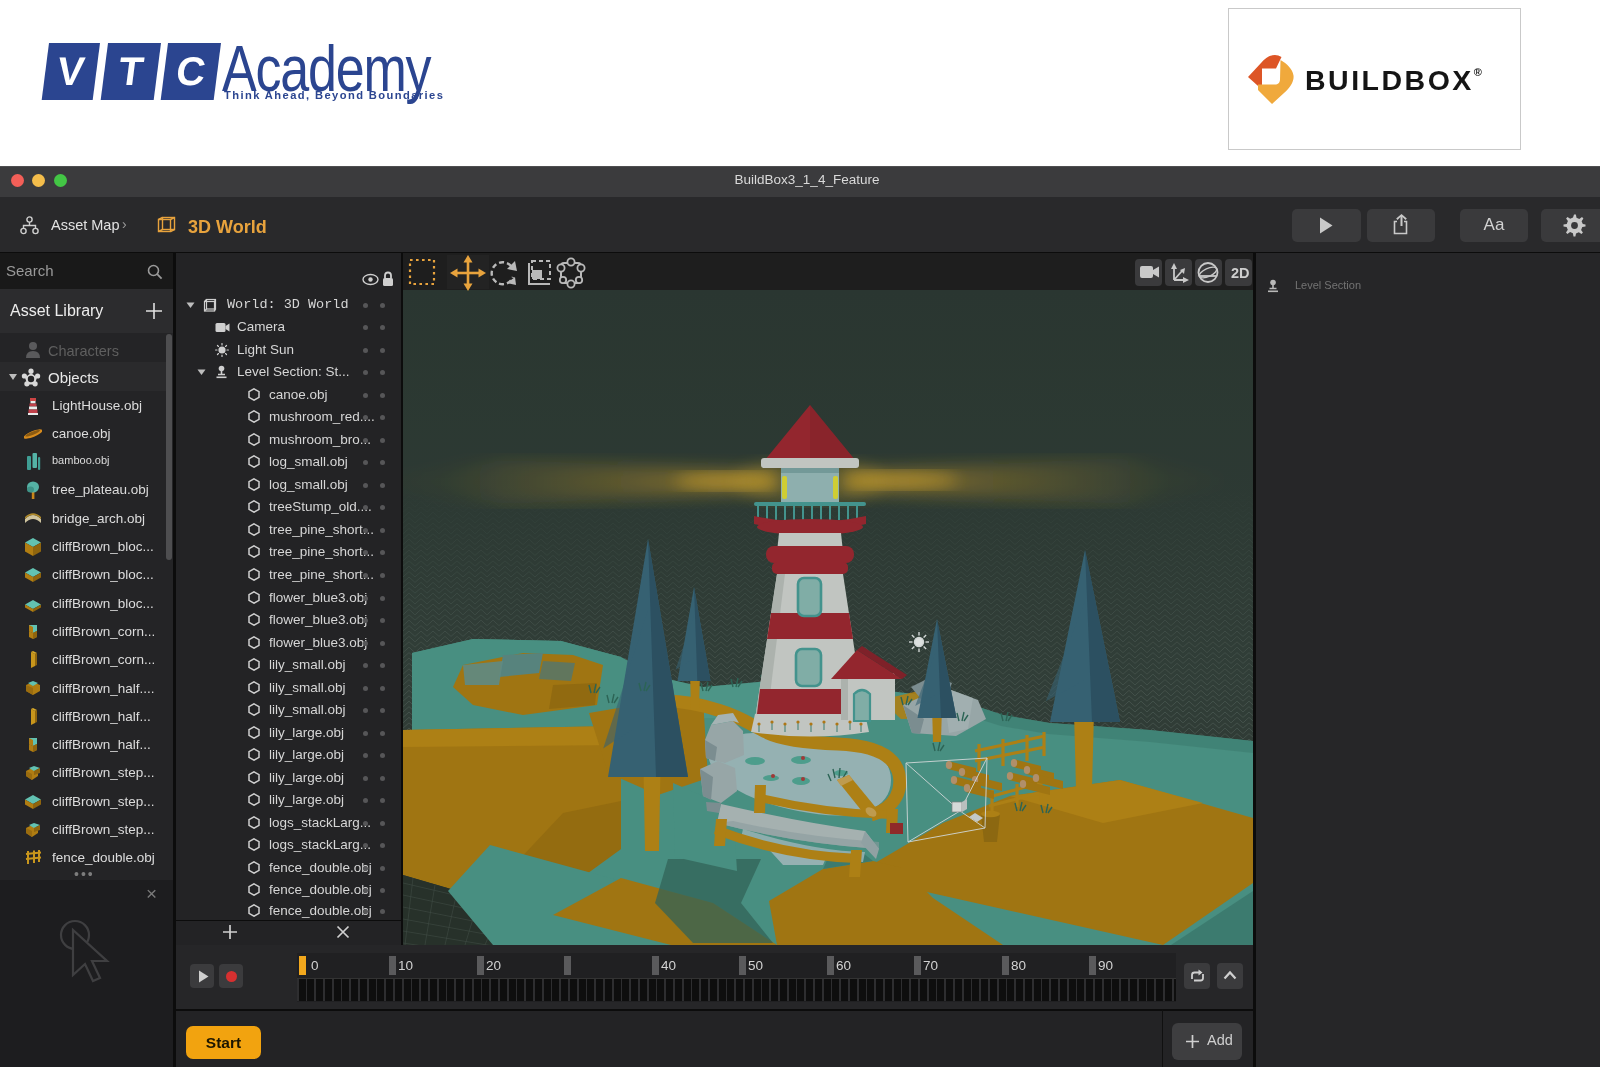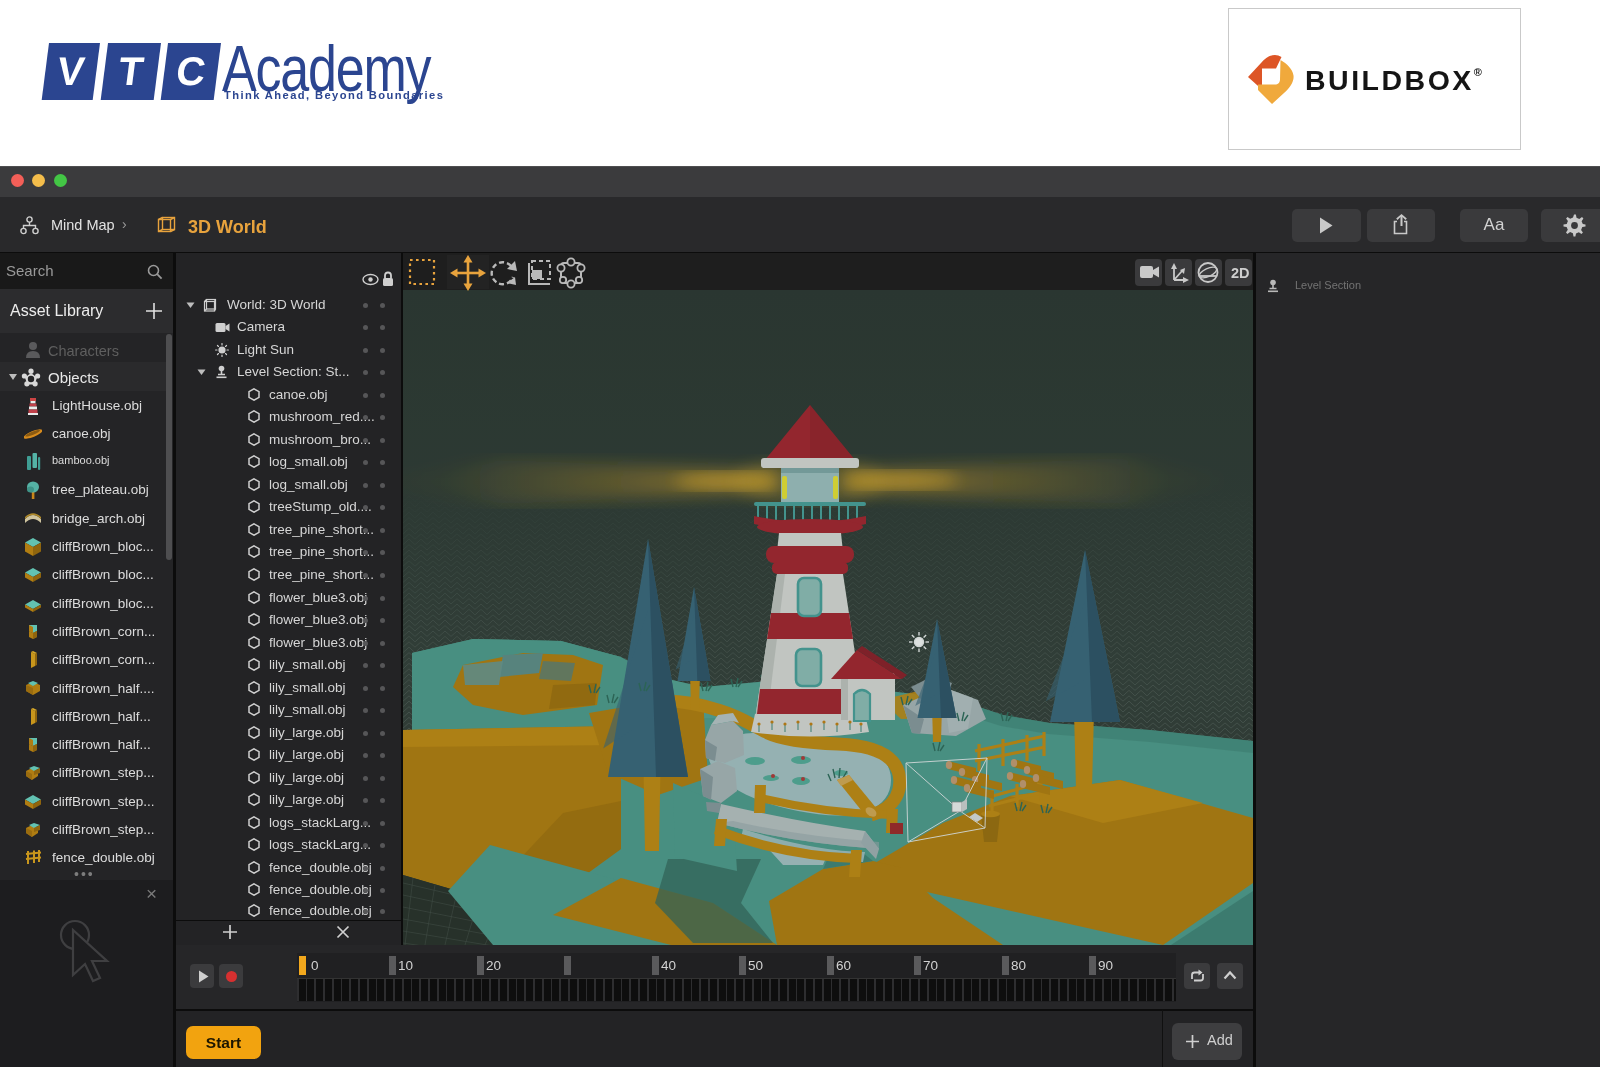--- a/index.html
+++ b/index.html
@@ -49,31 +49,32 @@
   <div id="bbbox" class="abs"></div>
   <svg class="abs" style="left:1247px; top:48px;" width="47" height="56" viewBox="0 0 47 56">
     <path d="M1,29 L14,15 C20,7.5 28,4.5 34.5,9 L29,20.5 L15,20.5 L15,41.5 Z" fill="#dd5526"></path>
     <path d="M33.5,12 C40,15.5 45.5,21 46.5,27.5 C47.3,33.5 43,39.5 37,45 L25,56 L11,42 L11,36.5 L28,36.5 C31,36.5 33,34.5 33,31.5 Z" fill="#f0a93c"></path>
   </svg>
   <div class="abs" style="left:1305px; top:64px; color:#151515; font-size:28.5px; font-weight:bold; letter-spacing:2.5px;">BUILDBOX<span style="font-size:11px; vertical-align:14px; letter-spacing:0;">®</span></div>
   <div id="titlebar" class="abs"></div>
   <div class="tl" style="left:11px; background:#f35f58;"></div>
   <div class="tl" style="left:32px; background:#f4bd4b;"></div>
   <div class="tl" style="left:54px; background:#43c645;"></div>
+  <div id="titletext" class="abs">BuildBox3_1_4_Feature</div>
   <div id="toolbar" class="abs"></div>
 
   <svg class="abs" style="left:20px; top:216px;" width="19" height="19" viewBox="0 0 19 19">
     <g stroke="#cfcfcf" stroke-width="1.4" fill="none">
       <circle cx="9.5" cy="3.5" r="2.6"></circle>
       <circle cx="3.5" cy="15" r="2.6"></circle>
       <circle cx="15.5" cy="15" r="2.6"></circle>
       <path d="M9.5,6.1 L9.5,9.5 M3.5,12.4 L3.5,9.5 L15.5,9.5 L15.5,12.4"></path>
     </g>
   </svg>
-  <div class="abs" style="left:51px; top:217px; color:#e2e2e2; font-size:14.5px;">Mind Map</div>
+  <div class="abs" style="left:51px; top:217px; color:#e2e2e2; font-size:14.5px;">Asset Map</div>
   <div class="abs" style="left:122px; top:216px; color:#9a9a9a; font-size:14px;">›</div>
   <svg class="abs" style="left:157px; top:216px;" width="19" height="19" viewBox="0 0 19 19">
     <g stroke="#e8a33d" stroke-width="1.4" fill="none">
       <rect x="1.5" y="3.5" width="12" height="12"></rect>
       <rect x="5.5" y="1.5" width="12" height="12"></rect>
       <path d="M1.5,3.5 L5.5,1.5 M13.5,3.5 L17.5,1.5 M1.5,15.5 L5.5,13.5 M13.5,15.5 L17.5,13.5"></path>
     </g>
   </svg>
   <div class="abs" style="left:188px; top:217px; color:#e8a33d; font-size:18px; font-weight:bold;">3D World</div>
 
@@ -265,21 +266,21 @@
   <svg class="abs" style="left:186px; top:301px;" width="9" height="8" viewBox="0 0 9 8">
       <path d="M0.5,1.5 L8.5,1.5 L4.5,7 Z" fill="#bdbdbd"></path>
     </svg>
   <svg class="abs" style="left:203px; top:298px;" width="14" height="14" viewBox="0 0 14 14">
       <g fill="none" stroke="#cfcfcf" stroke-width="1.2">
         <rect x="1.5" y="3.5" width="10" height="9.5"></rect>
         <rect x="3.5" y="1.5" width="9" height="9.5"></rect>
         <path d="M1.5,3.5 L3.5,1.5 M11.5,3.5 L12.5,1.5 M1.5,13 L3.5,11 M11.5,13 L12.5,11"></path>
       </g>
     </svg>
-  <div class="abs" style="left:227px; top:297px; color:#d6d6d6; font-size:13.5px; white-space:nowrap;">World: 3D World</div>
+  <div class="abs" style="left:227px; top:297px; color:#d6d6d6; font-size:13.5px; white-space:nowrap;font-family:Liberation Mono, monospace;">World: 3D World</div>
   <div class="abs" style="left:363px; top:303px; width:5px; height:5px; border-radius:50%; background:#565658;"></div>
   <div class="abs" style="left:380px; top:303px; width:5px; height:5px; border-radius:50%; background:#565658;"></div>
   <svg class="abs" style="left:215px; top:320px;" width="15" height="14" viewBox="0 0 15 14">
       <rect x="0.5" y="3" width="10" height="9" rx="1.5" fill="#cfcfcf"></rect>
       <path d="M10.5,6 L14.5,3.5 L14.5,11.5 L10.5,9 Z" fill="#cfcfcf"></path>
     </svg>
   <div class="abs" style="left:237px; top:319px; color:#d6d6d6; font-size:13.5px; white-space:nowrap;">Camera</div>
   <div class="abs" style="left:363px; top:325px; width:5px; height:5px; border-radius:50%; background:#565658;"></div>
   <div class="abs" style="left:380px; top:325px; width:5px; height:5px; border-radius:50%; background:#565658;"></div>
   <svg class="abs" style="left:215px; top:343px;" width="14" height="14" viewBox="0 0 14 14">

